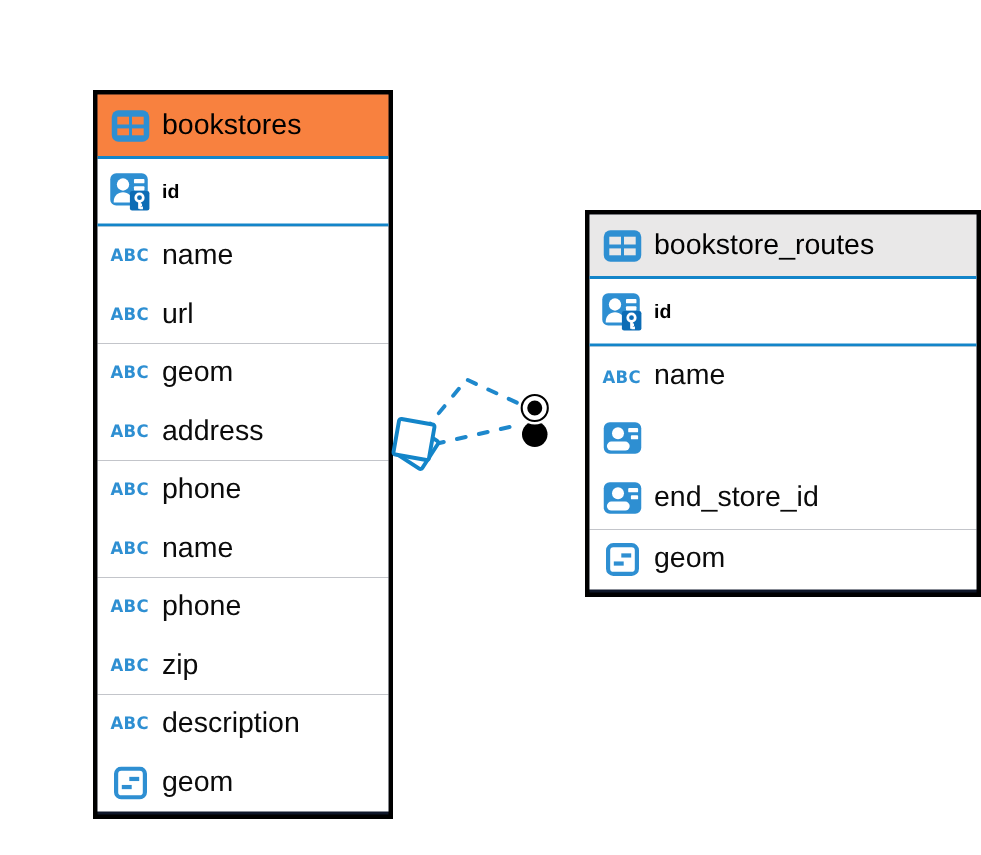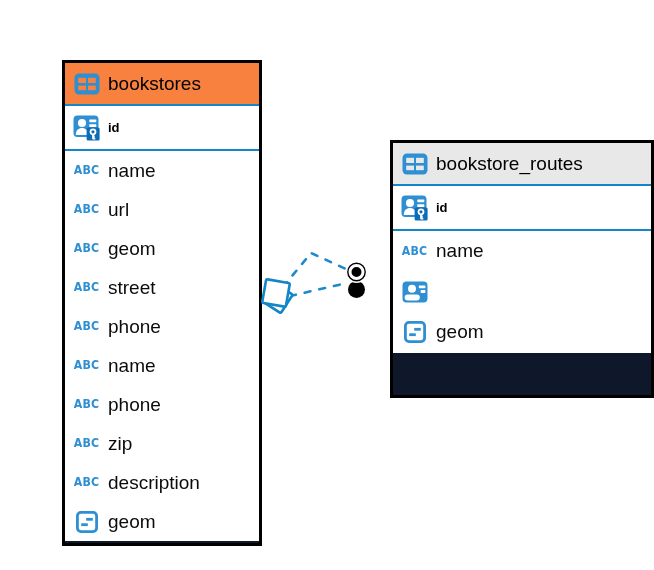--- a/index.html
+++ b/index.html
@@ -105,21 +105,21 @@
   <div class="col-row">
     <span class="icon-cell">
         <span class="abc-glyph">ABC</span>
       </span>
     <span class="label">geom</span>
   </div>
   <div class="col-row">
     <span class="icon-cell">
         <span class="abc-glyph">ABC</span>
       </span>
-    <span class="label">street</span>
+    <span class="label">address</span>
   </div>
   <div class="col-row">
     <span class="icon-cell">
         <span class="abc-glyph">ABC</span>
       </span>
     <span class="label">phone</span>
   </div>
   <div class="col-row">
     <span class="icon-cell">
         <span class="abc-glyph">ABC</span>
@@ -198,20 +198,32 @@
         <rect x="0.5" y="0.5" width="25" height="21" rx="4" fill="#2E8FD2"></rect>
         <circle cx="10" cy="7.8" r="4" fill="#fff"></circle>
         <rect x="2.6" y="13.4" width="15.2" height="6" rx="3" fill="#fff"></rect>
         <rect x="16.8" y="4.4" width="6.6" height="2.8" rx="0.6" fill="#fff"></rect>
         <rect x="18.6" y="9.1" width="4.8" height="2.8" rx="0.6" fill="#fff"></rect>
       </svg>
     </span>
   </div>
   <div class="col-row">
     <span class="icon-cell">
+      <svg width="26" height="22" viewBox="0 0 26 22">
+        <rect x="0.5" y="0.5" width="25" height="21" rx="4" fill="#2E8FD2"></rect>
+        <circle cx="10" cy="7.8" r="4" fill="#fff"></circle>
+        <rect x="2.6" y="13.4" width="15.2" height="6" rx="3" fill="#fff"></rect>
+        <rect x="16.8" y="4.4" width="6.6" height="2.8" rx="0.6" fill="#fff"></rect>
+        <rect x="18.6" y="9.1" width="4.8" height="2.8" rx="0.6" fill="#fff"></rect>
+      </svg>
+    </span>
+    <span class="label">end_store_id</span>
+  </div>
+  <div class="col-row">
+    <span class="icon-cell">
       <svg width="22" height="22" viewBox="0 0 22 22">
         <rect x="1.4" y="1.4" width="19.2" height="19.2" rx="3.5" fill="#fff" stroke="#2E8FD2" stroke-width="2.8"></rect>
         <rect x="10.2" y="6.9" width="6.6" height="2.8" fill="#2E8FD2"></rect>
         <rect x="5.2" y="12.3" width="6.6" height="2.8" fill="#2E8FD2"></rect>
       </svg>
     </span>
     <span class="label">geom</span>
   </div>
 </div>
 

